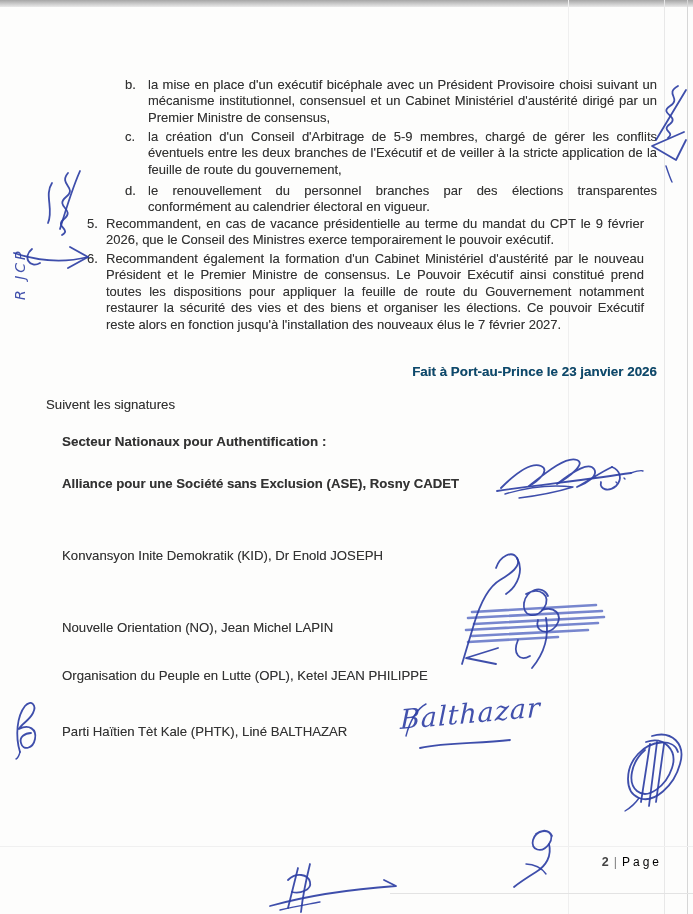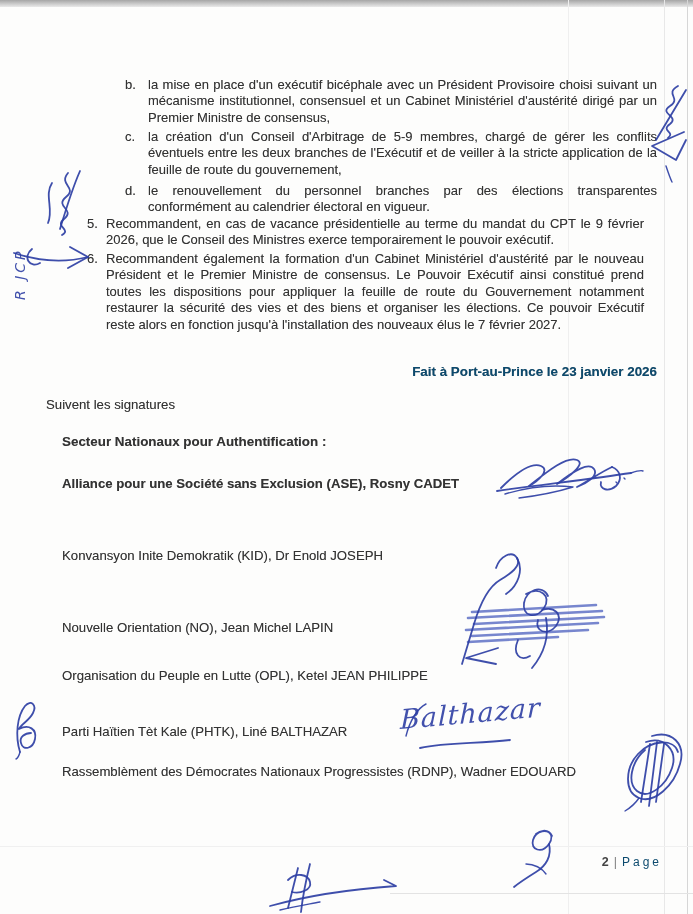--- a/index.html
+++ b/index.html
@@ -22,21 +22,21 @@
   .line{position:absolute;font-size:13.2px;color:#333;white-space:nowrap;
     text-shadow:0 0 .3px rgba(60,60,60,.45);}
   .bold{font-weight:bold;}
   .dateline{position:absolute;left:300px;right:36px;text-align:right;
     font-weight:bold;font-size:13.4px;color:#0c4a6e;
     text-shadow:0 0 .3px rgba(50,50,50,.5);}
   
   .footer{position:absolute;top:855px;right:31px;font-size:12.5px;color:#4a4a4a;}
   .footer .num{font-weight:bold;color:#444;}
   .footer .div{color:#808080;margin:0 5px;font-weight:400;}
-  .footer .pg{letter-spacing:3px;color:#0c4a6e;font-size:12px;}
+  .footer .pg{letter-spacing:3px;color:#000000;font-size:12px;}
   
   .ink{position:absolute;}
   .ink svg{display:block;}
   .ink path{fill:none;stroke:#2e3fa4;stroke-width:1.8;stroke-linecap:round;stroke-linejoin:round;opacity:.92;}
   .ink path.hatch{stroke:#5568c2;stroke-width:2.6;opacity:.8;}
   .ink path.thin{stroke-width:1.4;}
   .balth-text{
     font-family:"DejaVu Serif",serif;font-style:italic;font-size:27px;
     color:#2e3fa4;transform:rotate(-5deg) skewX(-6deg);transform-origin:left bottom;
     letter-spacing:1px;opacity:.9;white-space:nowrap;
@@ -84,21 +84,20 @@
   <div class="dateline" style="top:364px;">Fait à Port-au-Prince le 23 janvier 2026</div>
 
   <div class="line" style="left:46px;top:397px;">Suivent les signatures</div>
   <div class="line bold" style="left:62px;top:434px;font-size:13.4px;">Secteur Nationaux pour Authentification :</div>
 
   <div class="line" style="left:62px;top:476px;font-weight:bold;">Alliance pour une Société sans Exclusion (ASE), Rosny CADET</div>
   <div class="line" style="left:62px;top:516px;margin-top:32px;">Konvansyon Inite Demokratik (KID), Dr Enold JOSEPH</div>
   <div class="line" style="left:62px;top:668px;">Organisation du Peuple en Lutte (OPL), Ketel JEAN PHILIPPE</div>
   <div class="line" style="left:62px;top:620px;">Nouvelle Orientation (NO), Jean Michel LAPIN</div>
   <div class="line" style="left:62px;top:716px;margin-top:8px;">Parti Haïtien Tèt Kale (PHTK), Liné BALTHAZAR</div>
-  <div class="line" style="left:62px;top:764px;">Rassemblèment des Démocrates Nationaux Progressistes (RDNP), Wadner EDOUARD</div>
 
   <div class="footer">
     <span class="num">2</span><span class="div">|</span><span class="pg">Page</span>
   </div>
 
   <div class="ink" style="left:648px;top:82px;">
     <svg width="45" height="105" viewBox="0 0 45 105">
       <path d="M30,4 C16,12 34,16 22,24 C10,32 32,34 22,42 C12,49 28,50 20,56"></path>
       <path d="M38,8 L8,58"></path>
       <path d="M36,50 L4,64 L28,78 L38,58"></path>

